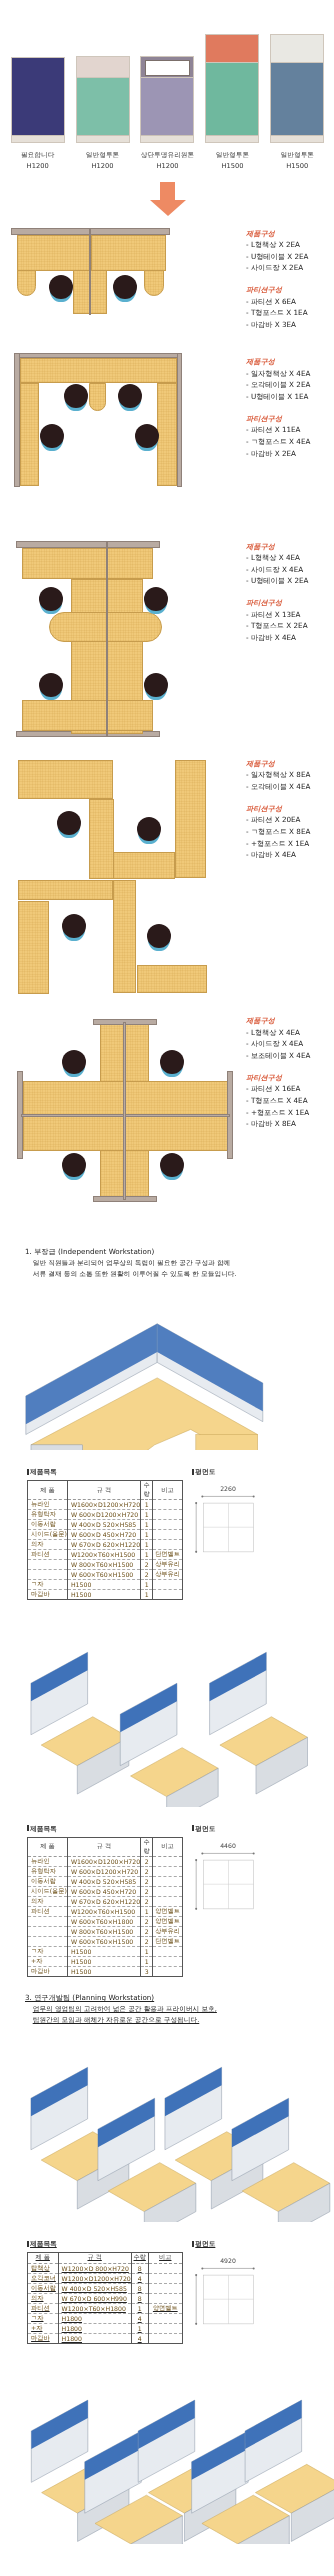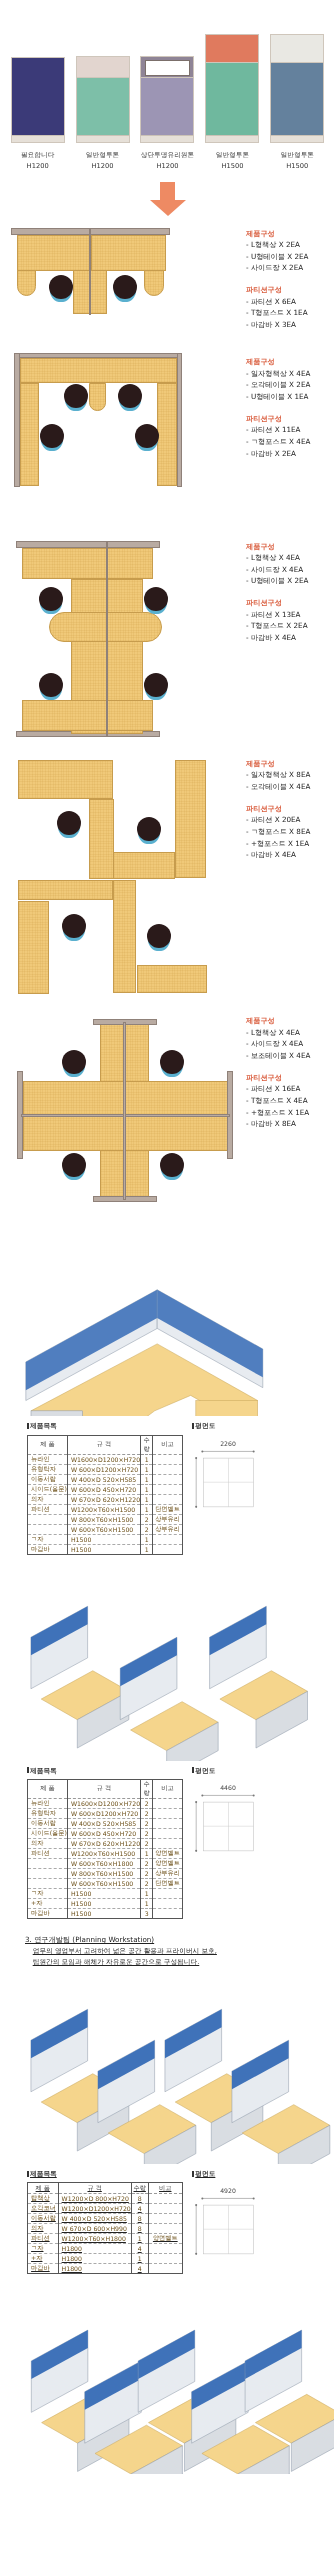--- a/index.html
+++ b/index.html
@@ -22,37 +22,37 @@
   .panel-label { margin-top: 7.2px; text-align: center; font-size: 6.7px; line-height: 10.3px; color: #333; }
 
   .arrow { width: 36px; height: 36px; margin: 11.3px auto 5.2px; position: relative; }
   .arrow .shaft { position: absolute; left: 10.3px; width: 15.5px; top: 0; height: 17.5px; background: #ee8a63; }
   .arrow .head { position: absolute; left: 0; top: 17.5px; width: 0; height: 0; border-left: 18px solid transparent; border-right: 18px solid transparent; border-top: 16.5px solid #ee8a63; }
 
   
   .layout-row { display: flex; position: relative; }
   .plan-img { position: relative; }
   .plan-spec { position: absolute; left: 246px; font-size: 7.2px; line-height: 11.6px; color: #222; }
-  .plan-spec .h { color: #d95a3a; font-weight: bold; margin-bottom: 0; }
+  .plan-spec .h { color: #d95a3a; font-weight: bold; margin-bottom: 0; font-style: italic; }
   .plan-spec .gap { height: 10.3px; }
 
   .desk { background: #f0c979; position: absolute; border: 0.5px solid #c79c4d;
     background-image: repeating-linear-gradient(0deg, rgba(200,150,60,0.15) 0 1px, transparent 1px 2.6px), repeating-linear-gradient(90deg, rgba(200,150,60,0.15) 0 1px, transparent 1px 2.6px); }
   .wall { position: absolute; background: #b9aba2; border: 0.5px solid #8f8179; }
   .chair { position: absolute; width: 24px; height: 24px; border-radius: 50%; background: #2a1a1a; box-shadow: 0 4.1px 0 -1px #5ab0cf; }
 
   
   .intro { padding: 0 25px; font-size: 6.7px; line-height: 11.3px; }
   .intro .title { font-size: 7.2px; }
   .intro .desc { padding-left: 7.7px; }
 
   .iso { position: relative; margin: 0 auto; }
   .iso svg { display: block; }
 
-  .spec-block { display: flex; padding: 0 0 0 27px; margin-top: 6px; }
+  .spec-block { display: flex; padding: 0 0 0 27px; margin-top: 18px; }
   .spec-table-wrap { width: 156px; }
   .block-label { font-size: 6.7px; font-weight: bold; margin-bottom: 3.1px; color: #333; }
   .block-label::before { content: ""; display: inline-block; width: 1.5px; height: 6.2px; background: #333; margin-right: 1.5px; vertical-align: -0.5px; }
   table.spec { border-collapse: collapse; width: 156px; border: 1px solid #555; font-size: 6.2px; }
   table.spec th { font-weight: normal; height: 10.3px; border-bottom: 0.5px dashed #999; border-right: 0.5px solid #555; color: #333; }
   table.spec td { height: 10px; border-bottom: 0.5px dashed #aaa; border-right: 0.5px solid #555; color: #6b4e16; padding-left: 3.1px; white-space: nowrap; }
   table.spec td.c { text-align: center; padding-left: 0; }
   table.spec td:last-child, table.spec th:last-child { border-right: none; }
   table.spec tr:last-child td { border-bottom: none; }
   .floorplan { margin-left: 9.3px; }
@@ -272,20 +272,27 @@
       <div>- 마감바 X 8EA</div>
     </div>
   </div>
 
   <div style="height:16.5px"></div>
 
   <div style="height:23px"></div>
 
   <div id="workstations">
   <div class="workstation" style="margin-bottom: 10.3px;">
+    <div class="intro">
+      <div class="title">1. 부장급 (Independent Workstation)</div>
+      <div class="desc">
+            <div>일반 직원들과 분리되어 업무상의 독립이 필요한 공간 구성과 함께</div>
+            <div>서류 결재 등의 소통 또한 원활히 이루어질 수 있도록 한 모듈입니다.</div>
+          </div>
+    </div>
     <div class="iso">
           <svg width="335" height="170" viewBox="0 0 650 330" xmlns="http://www.w3.org/2000/svg">
             <polygon points="50,225 305,85 305,160 50,300" fill="#e7ebf0" stroke="#8b97a6"></polygon>
             <polygon points="50,225 305,85 305,140 50,280" fill="#3f72b9" opacity="0.9"></polygon>
             <polygon points="305,85 510,200 510,275 305,160" fill="#e7ebf0" stroke="#8b97a6"></polygon>
             <polygon points="305,85 510,200 510,255 305,140" fill="#3f72b9" opacity="0.9"></polygon>
             <polygon points="60,320 305,190 500,300 440,330 370,290 300,320 220,380 60,320" fill="#f5d58c" stroke="#c9a65b"></polygon>
             <rect x="60" y="320" width="100" height="110" fill="#d9dde2" stroke="#8b97a6"></rect>
             <rect x="380" y="300" width="120" height="120" fill="#f5d58c" stroke="#c9a65b"></rect>
           </svg>
@@ -510,21 +517,21 @@
   </svg>
             </div>
           </div>
     </div>
   </div>
 
   <div class="workstation" style="margin-bottom: 15.5px; text-decoration: underline;">
     <div class="intro">
       <div class="title">3. 연구개발팀 (Planning Workstation)</div>
       <div class="desc">
-            <div>업무의 영업부서 고려하여 넓은 공간 활용과 프라이버시 보호,</div>
+            <div>업무의 영업팀의 고려하여 넓은 공간 활용과 프라이버시 보호,</div>
             <div>팀원간의 모임과 해체가 자유로운 공간으로 구성됩니다.</div>
           </div>
     </div>
     <div class="iso">
           <svg width="335" height="196" viewBox="0 0 650 380" xmlns="http://www.w3.org/2000/svg">
             <polygon points="60,140 170,80 170,180 60,240" fill="#e7ebf0" stroke="#8b97a6"></polygon>
             <polygon points="60,140 170,80 170,115 60,175" fill="#3f72b9"></polygon>
             <polygon points="80,260 180,205 250,245 150,300" fill="#f5d58c" stroke="#c9a65b"></polygon>
             <polygon points="150,300 250,245 250,300 150,355" fill="#d9dde2" stroke="#8b97a6"></polygon>
             <polygon points="190,200 300,140 300,240 190,300" fill="#e7ebf0" stroke="#8b97a6"></polygon>

